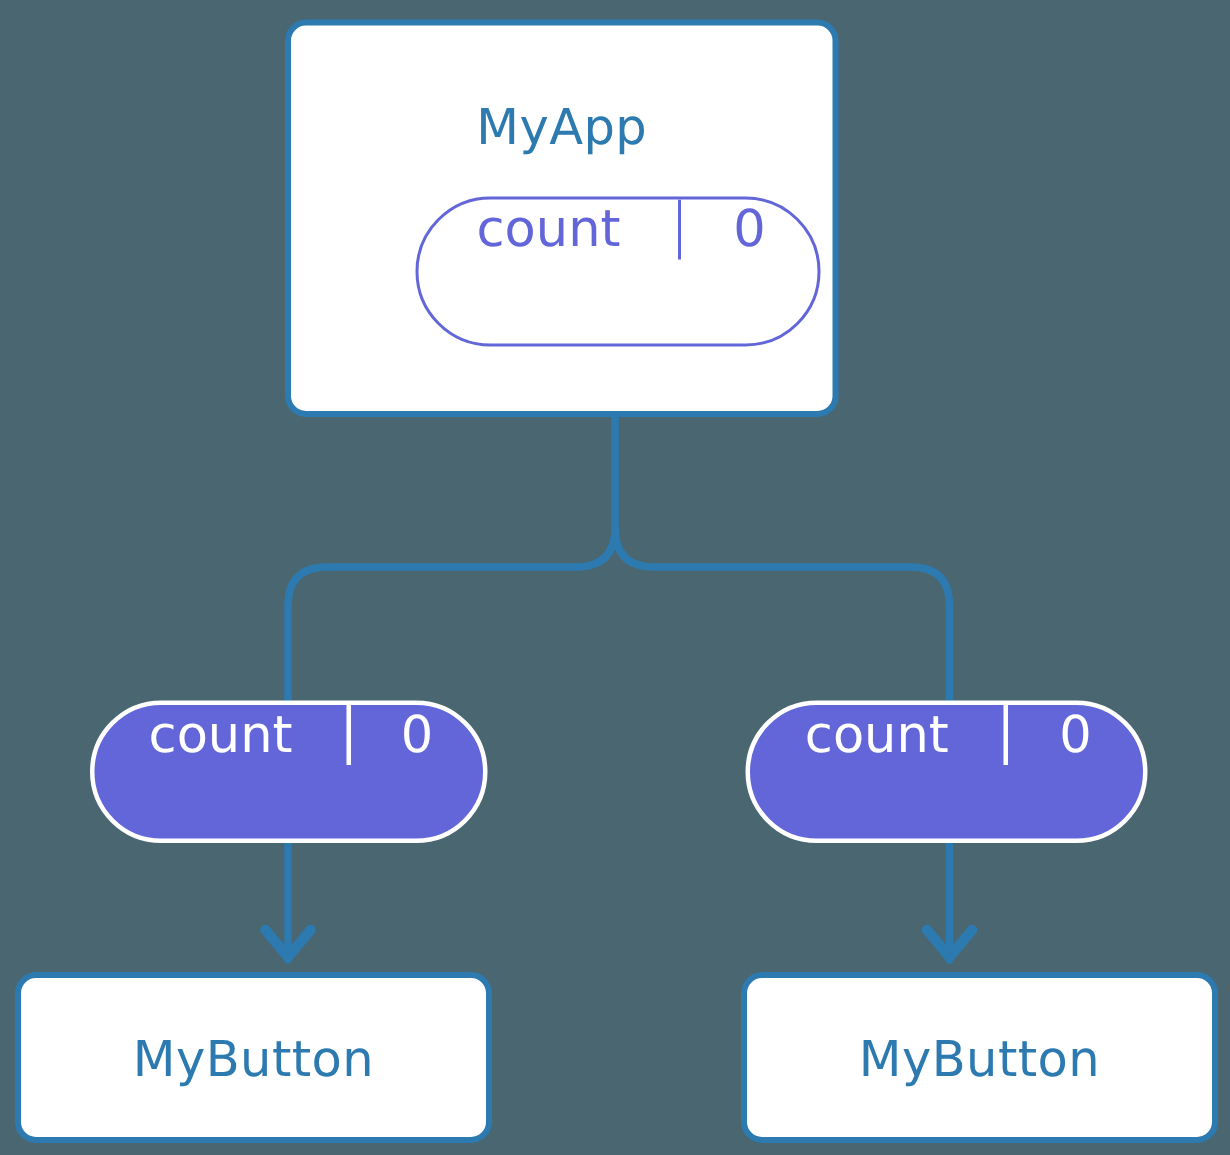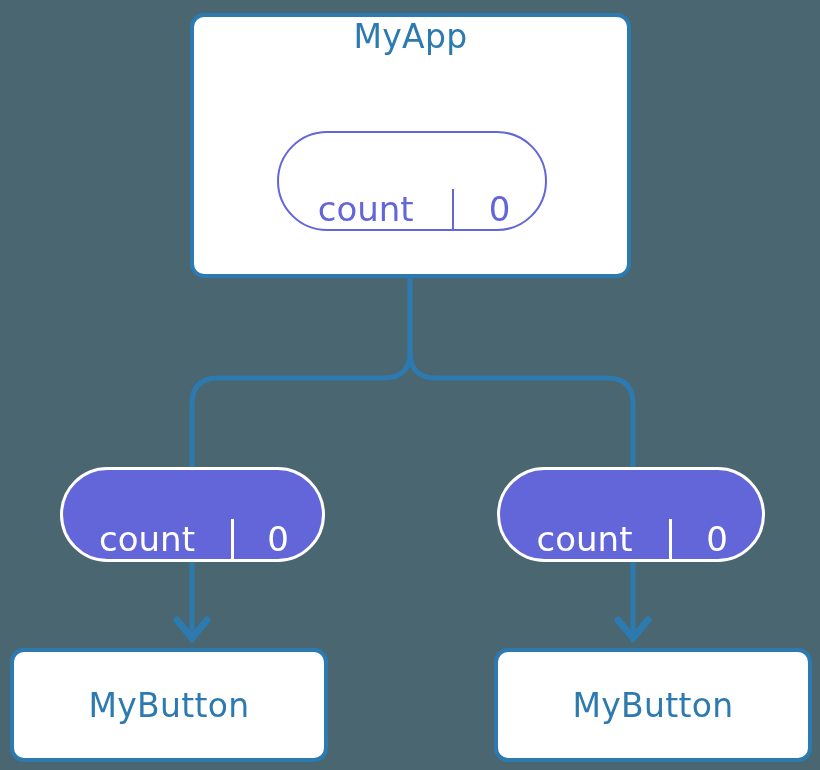--- a/index.html
+++ b/index.html
@@ -38,30 +38,31 @@
     color: #2c7ab0;
     font-size: 33px;
     font-weight: 400;
     letter-spacing: 0.3px;
     white-space: nowrap;
   }
   
   #app-box {
     left: 190px;
     top: 13px;
-    width: 441px;
+    width: 369px;
     height: 265px;
     justify-content: flex-start;
+    padding-top: 48px;
   }
   
   .pill {
     position: absolute;
     box-sizing: border-box;
     display: flex;
-    align-items: flex-end;
+    align-items: flex-start;
     border-radius: 999px;
     overflow: hidden;
   }
   .pill-outline {
     background: #ffffff;
     border: 2px solid #6366d8;
   }
   .pill-outline .pill-key,
   .pill-outline .pill-val {
     color: #6366d8;

